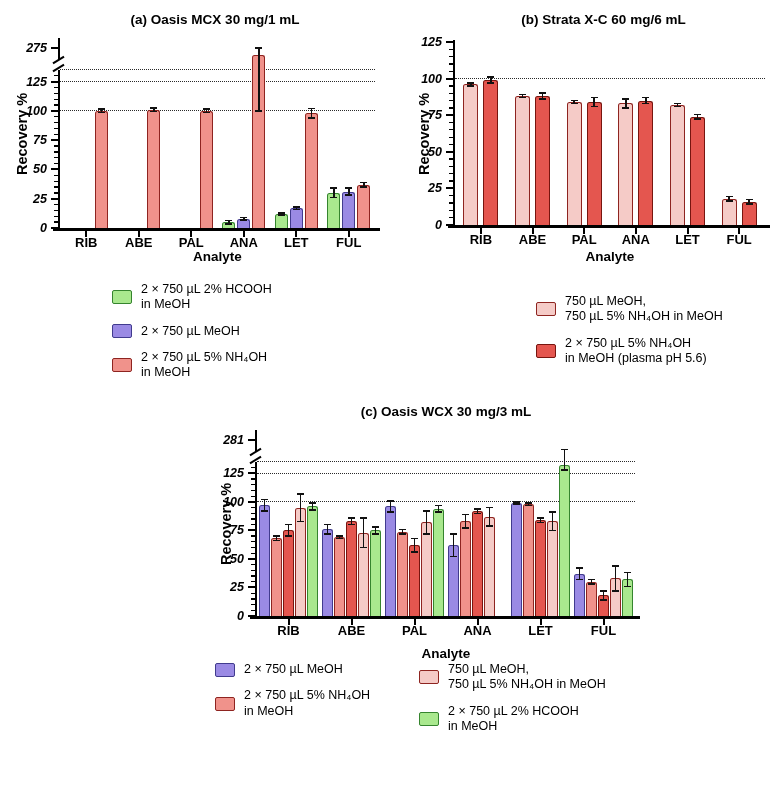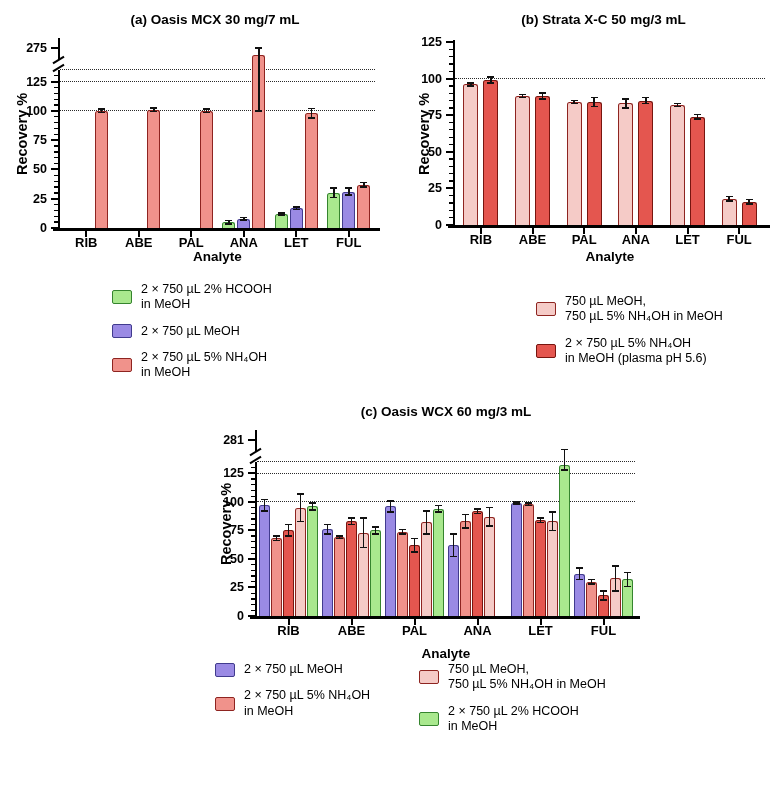--- a/index.html
+++ b/index.html
@@ -20,42 +20,42 @@
   .plot{position:absolute;}
   #plot-a{left:60px;top:40px;width:315px;height:188px;}
   #plot-b{left:455px;top:42px;width:310px;height:183px;}
   #plot-c{left:257px;top:432px;width:378px;height:184px;}
   .gridline{position:absolute;left:0;width:100%;height:0;border-top:1.6px dotted #2a2a2a;}
   .yaxis{position:absolute;left:-2.5px;width:2.5px;background:#000;}
   .xaxis{position:absolute;left:-7px;right:-5px;bottom:-3px;height:3px;background:#000;}
   .break-slash{position:absolute;left:-8px;width:13px;height:2px;background:#000;transform:rotate(-32deg);}
   .ytick{position:absolute;left:-9px;width:7px;height:2px;background:#000;}
   .ytick-minor{position:absolute;left:-6px;width:4px;height:1.3px;background:#000;}
-  .ytick-label{position:absolute;left:-48px;width:35px;text-align:right;font-weight:bold;font-size:12.5px;line-height:16px;}
+  .ytick-label{position:absolute;left:-48px;width:35px;text-align:right;font-weight:bold;font-size:12.5px;line-height:16px;font-style:italic;}
   .xtick{position:absolute;bottom:-9px;width:2px;height:6px;background:#000;}
   .cat-label{position:absolute;top:100%;margin-top:7px;text-align:center;font-weight:bold;font-size:13px;}
   .bar{position:absolute;box-sizing:border-box;border:1.4px solid;border-bottom:none;border-radius:2.5px 2.5px 0 0;}
   .err-line{position:absolute;width:1.5px;background:#111;}
   .err-cap{position:absolute;width:7px;height:1.5px;background:#111;}
   .legend{position:absolute;display:flex;gap:26px;}
   #legend-a{left:112px;top:282px;}
   #legend-b{left:536px;top:294px;}
   #legend-c{left:215px;top:662px;}
   .leg-col{display:flex;flex-direction:column;gap:11px;}
   #legend-c .leg-col:first-child{width:178px;}
   .leg-item{display:flex;align-items:center;gap:9px;}
   .swatch{width:18px;height:12px;border:1.5px solid;border-radius:2px;flex:none;}
   .leg-text{font-size:12.5px;line-height:1.22;}
 </style>
 </head>
 <body>
 
 <div class="fig">
 
-  <div class="title" id="title-a">(a) Oasis MCX 30 mg/7 mL</div>
+  <div class="title" id="title-a">(a) Oasis MCX 30 mg/1 mL</div>
   <div class="ylab" id="ylab-a">Recovery %</div>
   <div class="plot" id="plot-a">
       <div class="gridline" style="top: 70.163px;"></div>
       <div class="gridline" style="top: 40.9037px;"></div>
       <div class="gridline" style="top: 29.2px;"></div>
       <div class="yaxis" style="top: -2px; height: 22px;"></div>
       <div class="yaxis" style="top: 30px; height: 158px;"></div>
       <div class="break-slash" style="top: 19px;"></div>
       <div class="break-slash" style="top: 27px;"></div>
       <div class="xaxis"></div>
@@ -150,21 +150,21 @@
       <div class="err-cap" style="left: 195.25px; top: 70.213px;"></div>
       <div class="err-line" style="left: 250.5px; top: 68.6222px; height: 9.36296px;"></div>
       <div class="err-cap" style="left: 247.75px; top: 67.8722px;"></div>
       <div class="err-cap" style="left: 247.75px; top: 77.2352px;"></div>
       <div class="err-line" style="left: 303px; top: 142.356px; height: 4.68148px;"></div>
       <div class="err-cap" style="left: 300.25px; top: 141.606px;"></div>
       <div class="err-cap" style="left: 300.25px; top: 146.287px;"></div>
     </div>
   <div class="xlab" id="xlab-a">Analyte</div>
 
-  <div class="title" id="title-b">(b) Strata X-C 50 mg/3 mL</div>
+  <div class="title" id="title-b">(b) Strata X-C 60 mg/6 mL</div>
   <div class="ylab" id="ylab-b">Recovery %</div>
   <div class="plot" id="plot-b">
       <div class="gridline" style="top: 35.8px;"></div>
       <div class="yaxis" style="top: -2px; height: 185px;"></div>
       <div class="xaxis"></div>
       <div class="ytick" style="top: 182px;"></div>
       <div class="ytick-label" style="top: 175px;">0</div>
       <div class="ytick" style="top: 145.4px;"></div>
       <div class="ytick-label" style="top: 138.4px;">25</div>
       <div class="ytick" style="top: 108.8px;"></div>
@@ -251,21 +251,21 @@
       <div class="err-cap" style="left: 187.333px; top: 60.738px;"></div>
       <div class="err-line" style="left: 241.75px; top: 72.468px; height: 4.392px;"></div>
       <div class="err-cap" style="left: 239px; top: 71.718px;"></div>
       <div class="err-cap" style="left: 239px; top: 76.11px;"></div>
       <div class="err-line" style="left: 293.417px; top: 157.38px; height: 4.392px;"></div>
       <div class="err-cap" style="left: 290.667px; top: 156.63px;"></div>
       <div class="err-cap" style="left: 290.667px; top: 161.022px;"></div>
     </div>
   <div class="xlab" id="xlab-b">Analyte</div>
 
-  <div class="title" id="title-c">(c) Oasis WCX 60 mg/3 mL</div>
+  <div class="title" id="title-c">(c) Oasis WCX 30 mg/3 mL</div>
   <div class="ylab" id="ylab-c">Recovery %</div>
   <div class="plot" id="plot-c">
       <div class="gridline" style="top: 69.1259px;"></div>
       <div class="gridline" style="top: 40.6074px;"></div>
       <div class="gridline" style="top: 29.2px;"></div>
       <div class="yaxis" style="top: -2px; height: 22px;"></div>
       <div class="yaxis" style="top: 30px; height: 154px;"></div>
       <div class="break-slash" style="top: 19px;"></div>
       <div class="break-slash" style="top: 27px;"></div>
       <div class="xaxis"></div>

